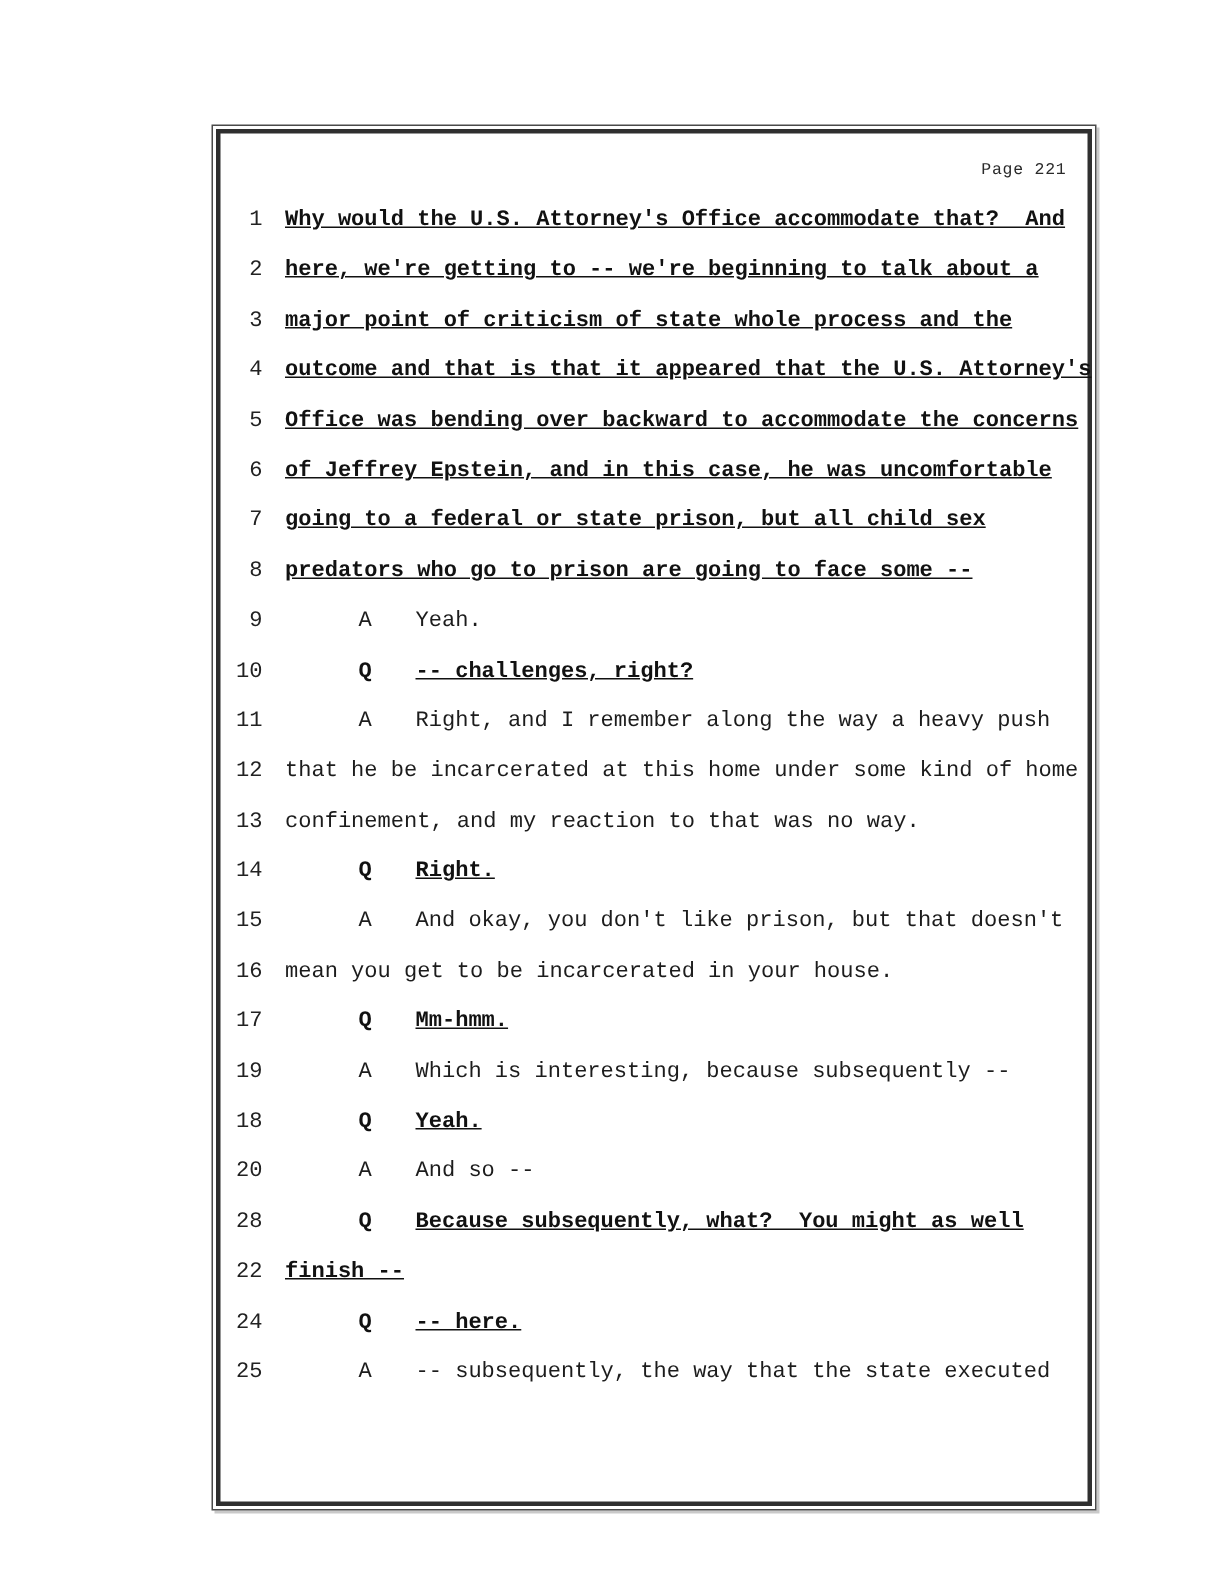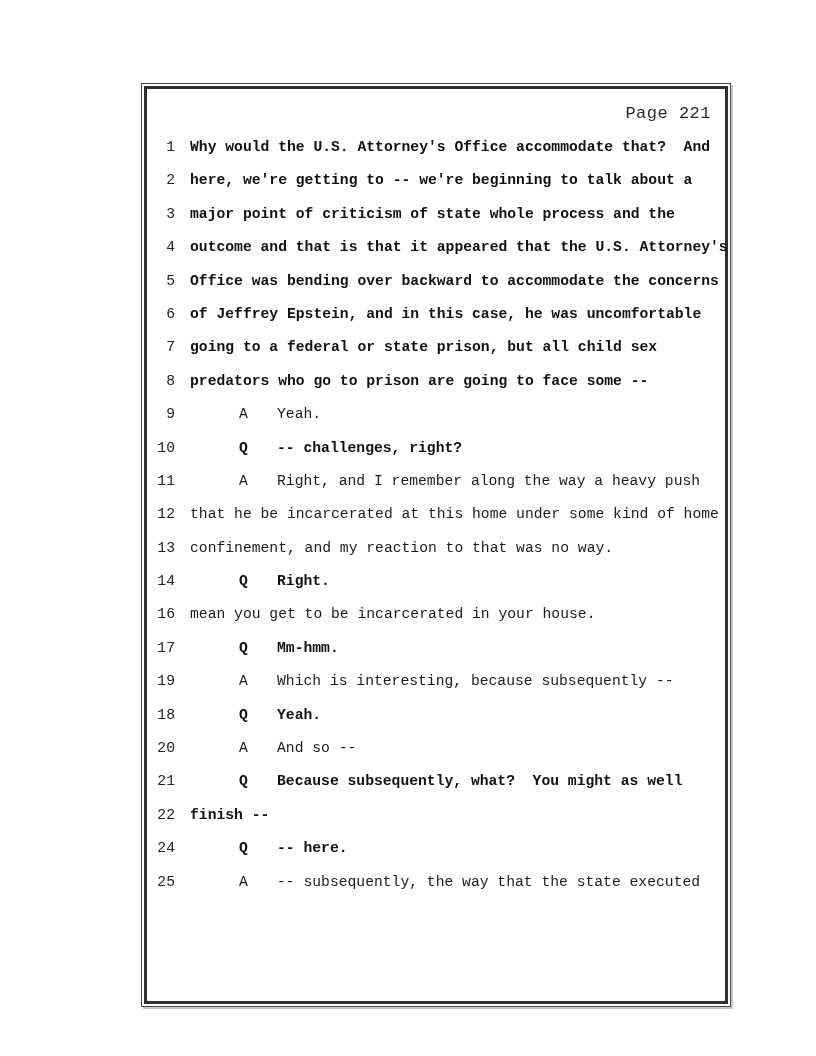--- a/index.html
+++ b/index.html
@@ -21,21 +21,21 @@
   .sheet-inner {
     width: 100%; height: 100%;
     border: 3px solid #2f2f2f;
     padding: 8px 8px 0 4px;
   }
   .page-header {
     height: 34px;
     line-height: 34px;
     text-align: right;
     padding-right: 6px;
-    font-size: 17px;
+    font-size: 11px;
     color: #2a2a2a;
     letter-spacing: 0.5px;
     white-space: pre;
   }
   .lines { }
   .line {
     height: 33.4px;
     line-height: 33.4px;
     display: flex;
     font-size: 14.7px;
@@ -54,21 +54,21 @@
     flex: 1;
     margin-left: 15px;
     white-space: pre;
   }
   .line .speaker {
     display: inline-block;
     margin-left: 49px;
     width: 38px;
     white-space: pre;
   }
-  .line.bold .content { font-weight: 700; color: #111111; }
+  .line.bold .content { font-weight: 700; color: #111111; text-decoration: underline; }
 </style>
 </head>
 <body>
 
 <div class="sheet">
   <div class="sheet-inner">
     <div class="page-header">Page 221</div>
     <div class="lines" id="lines-container">
   <div class="line bold">
     <span class="num">1</span>
@@ -133,20 +133,24 @@
   <div class="line">
     <span class="num">13</span>
     <span class="content">confinement, and my reaction to that was no way.</span>
   </div>
 
   <div class="line bold">
     <span class="num">14</span>
     <span class="content"><span class="speaker">Q</span><span>Right.</span></span>
   </div>
 
+  <div class="line">
+    <span class="num">15</span>
+    <span class="content"><span class="speaker">A</span><span>And okay, you don't like prison, but that doesn't</span></span>
+  </div>
 
   <div class="line">
     <span class="num">16</span>
     <span class="content">mean you get to be incarcerated in your house.</span>
   </div>
 
   <div class="line bold">
     <span class="num">17</span>
     <span class="content"><span class="speaker">Q</span><span>Mm-hmm.</span></span>
   </div>
@@ -160,21 +164,21 @@
     <span class="num">18</span>
     <span class="content"><span class="speaker">Q</span><span>Yeah.</span></span>
   </div>
 
   <div class="line">
     <span class="num">20</span>
     <span class="content"><span class="speaker">A</span><span>And so --</span></span>
   </div>
 
   <div class="line bold">
-    <span class="num">21</span>
+    <span class="num">28</span>
     <span class="content"><span class="speaker">Q</span><span>Because subsequently, what?  You might as well</span></span>
   </div>
 
   <div class="line bold">
     <span class="num">22</span>
     <span class="content">finish --</span>
   </div>
 
 
   <div class="line bold">

